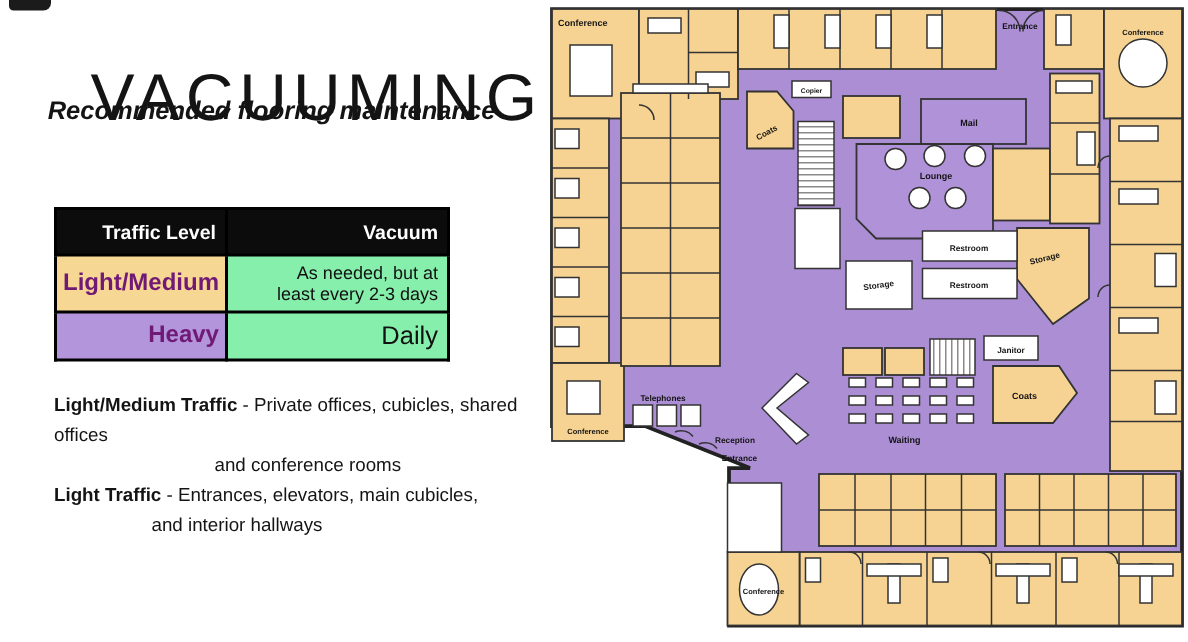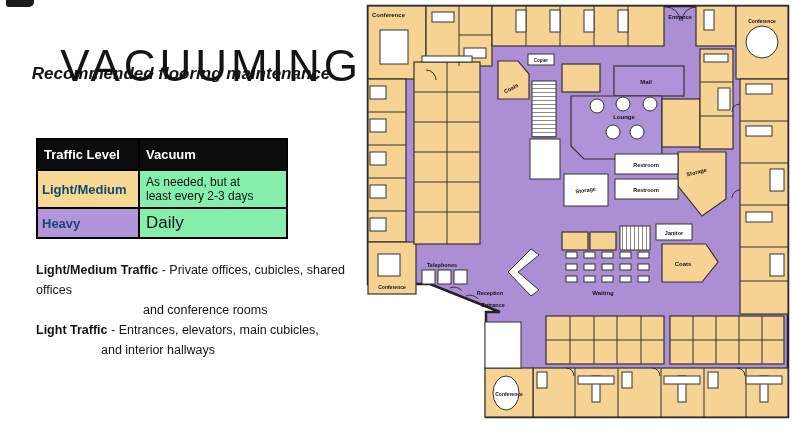--- a/index.html
+++ b/index.html
@@ -11,25 +11,25 @@
   .corner-mark{position:absolute;left:6px;top:0;width:28px;height:7px;background:#1b1b1b;border-radius:0 0 5px 3px}
   .title{
     position:absolute;left:0;top:12px;width:362px;text-align:right;
     font-size:44px;font-weight:300;letter-spacing:4px;color:#141414;white-space:nowrap;
   }
   .subtitle{
     position:absolute;left:0;top:64px;width:362px;text-align:center;
     font-size:17px;font-weight:bold;color:#141414;font-style:italic;
   }
   table.legend{position:absolute;left:36px;top:138px;border-collapse:collapse}
-  table.legend th, table.legend td{border:2.5px solid #000;text-align:left;vertical-align:middle}
+  table.legend th, table.legend td{border:2.5px solid #000;text-align:right;vertical-align:middle}
   table.legend th{background:#0c0c0c;color:#fff;font-size:13px;padding:7px 6px}
   .col-level{width:88px}
   .col-vacuum{width:134px}
-  td.level{color:#0c4a6e;font-weight:bold;font-size:13px;padding:6px 4px}
+  td.level{color:#701a75;font-weight:bold;font-size:16px;padding:6px 4px}
   td.level.lm{background:#F7D794}
   td.level.hv{background:#B295DB}
   td.vac{background:#86efac;color:#111;font-size:12px;padding:4px 6px}
   td.vac .wrapbox{display:inline-block;max-width:122px}
   td.vac.daily{font-size:17px}
   .defs{position:absolute;left:36px;top:260px;width:334px;font-size:12.5px;color:#141414;line-height:1.6}
   .defs .term{font-weight:bold}
   .defs .cont1{padding-left:107px}
   .defs .cont2{padding-left:65px}
   

